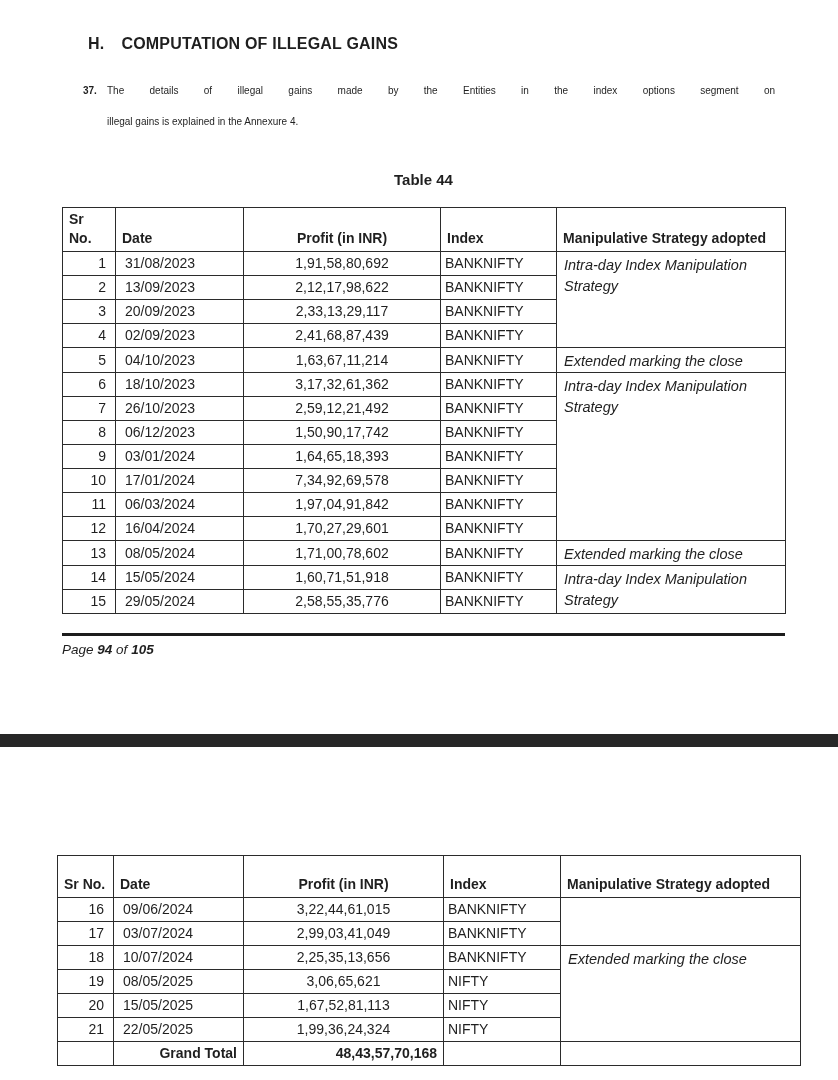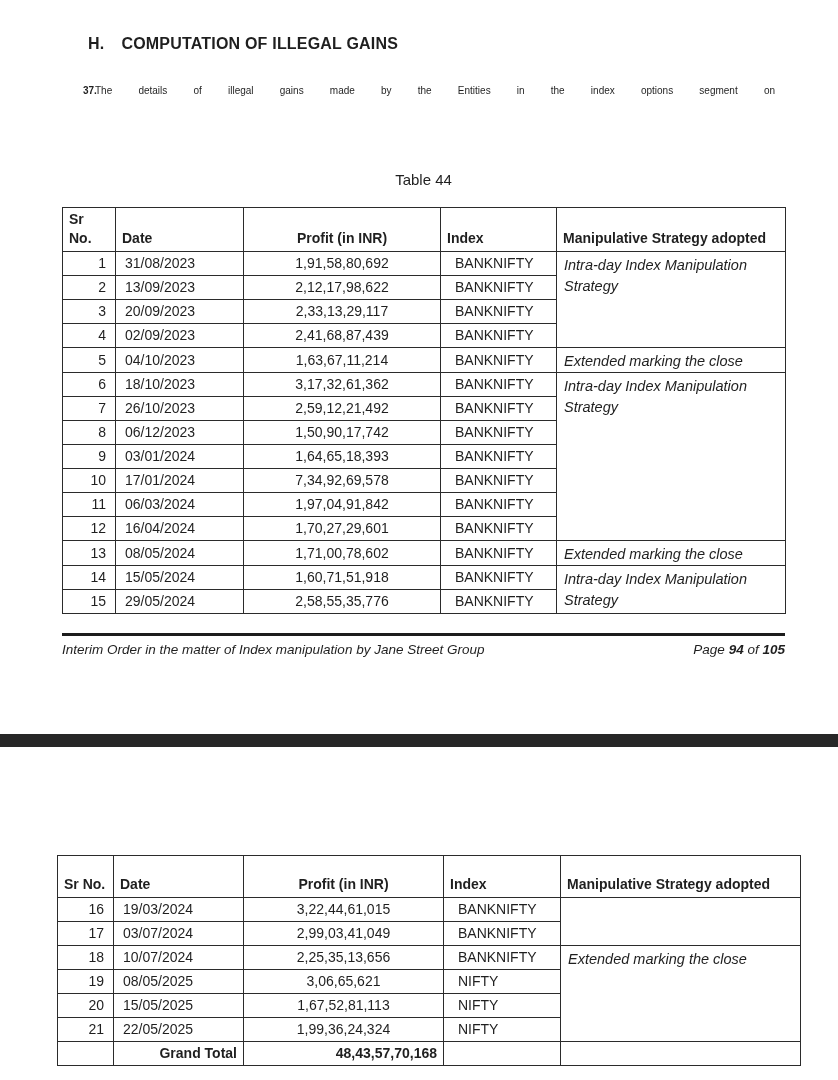--- a/index.html
+++ b/index.html
@@ -21,27 +21,27 @@
     margin-top: 11px;
   }
   .section-heading .sec-letter { margin-right: 17px; }
 
   
   .para {
     top: 75px; left: 83px; width: 692px;
     font-size: 10px; line-height: 31px;
   }
   .para .pnum { position: absolute; left: 0; top: 0; font-weight: bold; }
-  .para .plines { margin-left: 12px; }
+  .para .plines { margin-left: 24px; }
   .para .pline.j { text-align: justify; text-align-last: justify; }
 
   
   .caption {
     top: 171px; left: 62px; width: 723px;
-    text-align: center; font-weight: normal; font-size: 15px;
+    text-align: center; font-weight: bold; font-size: 15px;
   }
 
   
   table {
     position: absolute;
     border-collapse: collapse;
     table-layout: fixed;
   }
   #t1 { top: 207px; left: 62px; width: 723px; }
   #t2 { top: 855px; left: 57px; width: 743px; }
@@ -50,21 +50,21 @@
   tbody tr { height: 24px; }
   th {
     font-weight: bold; font-size: 14px; text-align: left;
     vertical-align: bottom; padding: 2px 6px 3px 6px; line-height: 19px;
   }
   th.center { text-align: center; }
   td { font-size: 14px; vertical-align: middle; padding: 0 6px; line-height: 17px; }
   td.sr { text-align: right; padding-right: 9px; }
   td.date { text-align: left; padding-left: 9px; }
   td.profit { text-align: center; }
-  td.index { text-align: left; padding-left: 14px; }
+  td.index { text-align: left; padding-left: 4px; }
   td.strategy {
     font-style: italic; vertical-align: top;
     padding: 3px 4px 0 7px; font-size: 14.5px; line-height: 21px;
   }
   td.bold { font-weight: bold; text-align: right; }
 
   
   .footer {
     top: 633px; left: 62px; width: 723px;
     border-top: 3px solid #1c1c1c;
@@ -84,20 +84,21 @@
 <body>
 
 <div class="abs section-heading">
   <span class="sec-letter">H.</span><span>COMPUTATION OF ILLEGAL GAINS</span>
 </div>
 
 <div class="abs para">
   <span class="pnum">37.</span>
   <div class="plines">
     <div class="pline j">The details of illegal gains made by the Entities in the index options segment on</div>
+    <div class="pline">illegal gains is explained in the Annexure 4.</div>
   </div>
 </div>
 
 <div class="abs caption">Table 44</div>
 
 <table id="t1">
   <colgroup>
     <col style="width:53px">
       <col style="width:128px">
       <col style="width:197px">
@@ -206,21 +207,20 @@
     <tr>
       <td class="sr">15</td>
       <td class="date">29/05/2024</td>
       <td class="profit">2,58,55,35,776</td>
       <td class="index">BANKNIFTY</td>
     </tr>
   </tbody>
 </table>
 
 <div class="abs footer">
-  <span>Interim Order in the matter of Index manipulation by Jane Street Group</span>
   <span>
     <span>Page</span>
     <b>94</b>
     <span>of</span>
     <b>105</b>
   </span>
 </div>
 
 <div class="abs band"></div>
 
@@ -237,21 +237,21 @@
       <th>Sr No.</th>
       <th>Date</th>
       <th class="center">Profit (in INR)</th>
       <th>Index</th>
       <th>Manipulative Strategy adopted</th>
     </tr>
   </thead>
   <tbody>
     <tr>
       <td class="sr">16</td>
-      <td class="date">19/03/2024</td>
+      <td class="date">09/06/2024</td>
       <td class="profit">3,22,44,61,015</td>
       <td class="index">BANKNIFTY</td>
       <td class="strategy" rowspan="2"></td>
     </tr>
     <tr>
       <td class="sr">17</td>
       <td class="date">03/07/2024</td>
       <td class="profit">2,99,03,41,049</td>
       <td class="index">BANKNIFTY</td>
     </tr>

